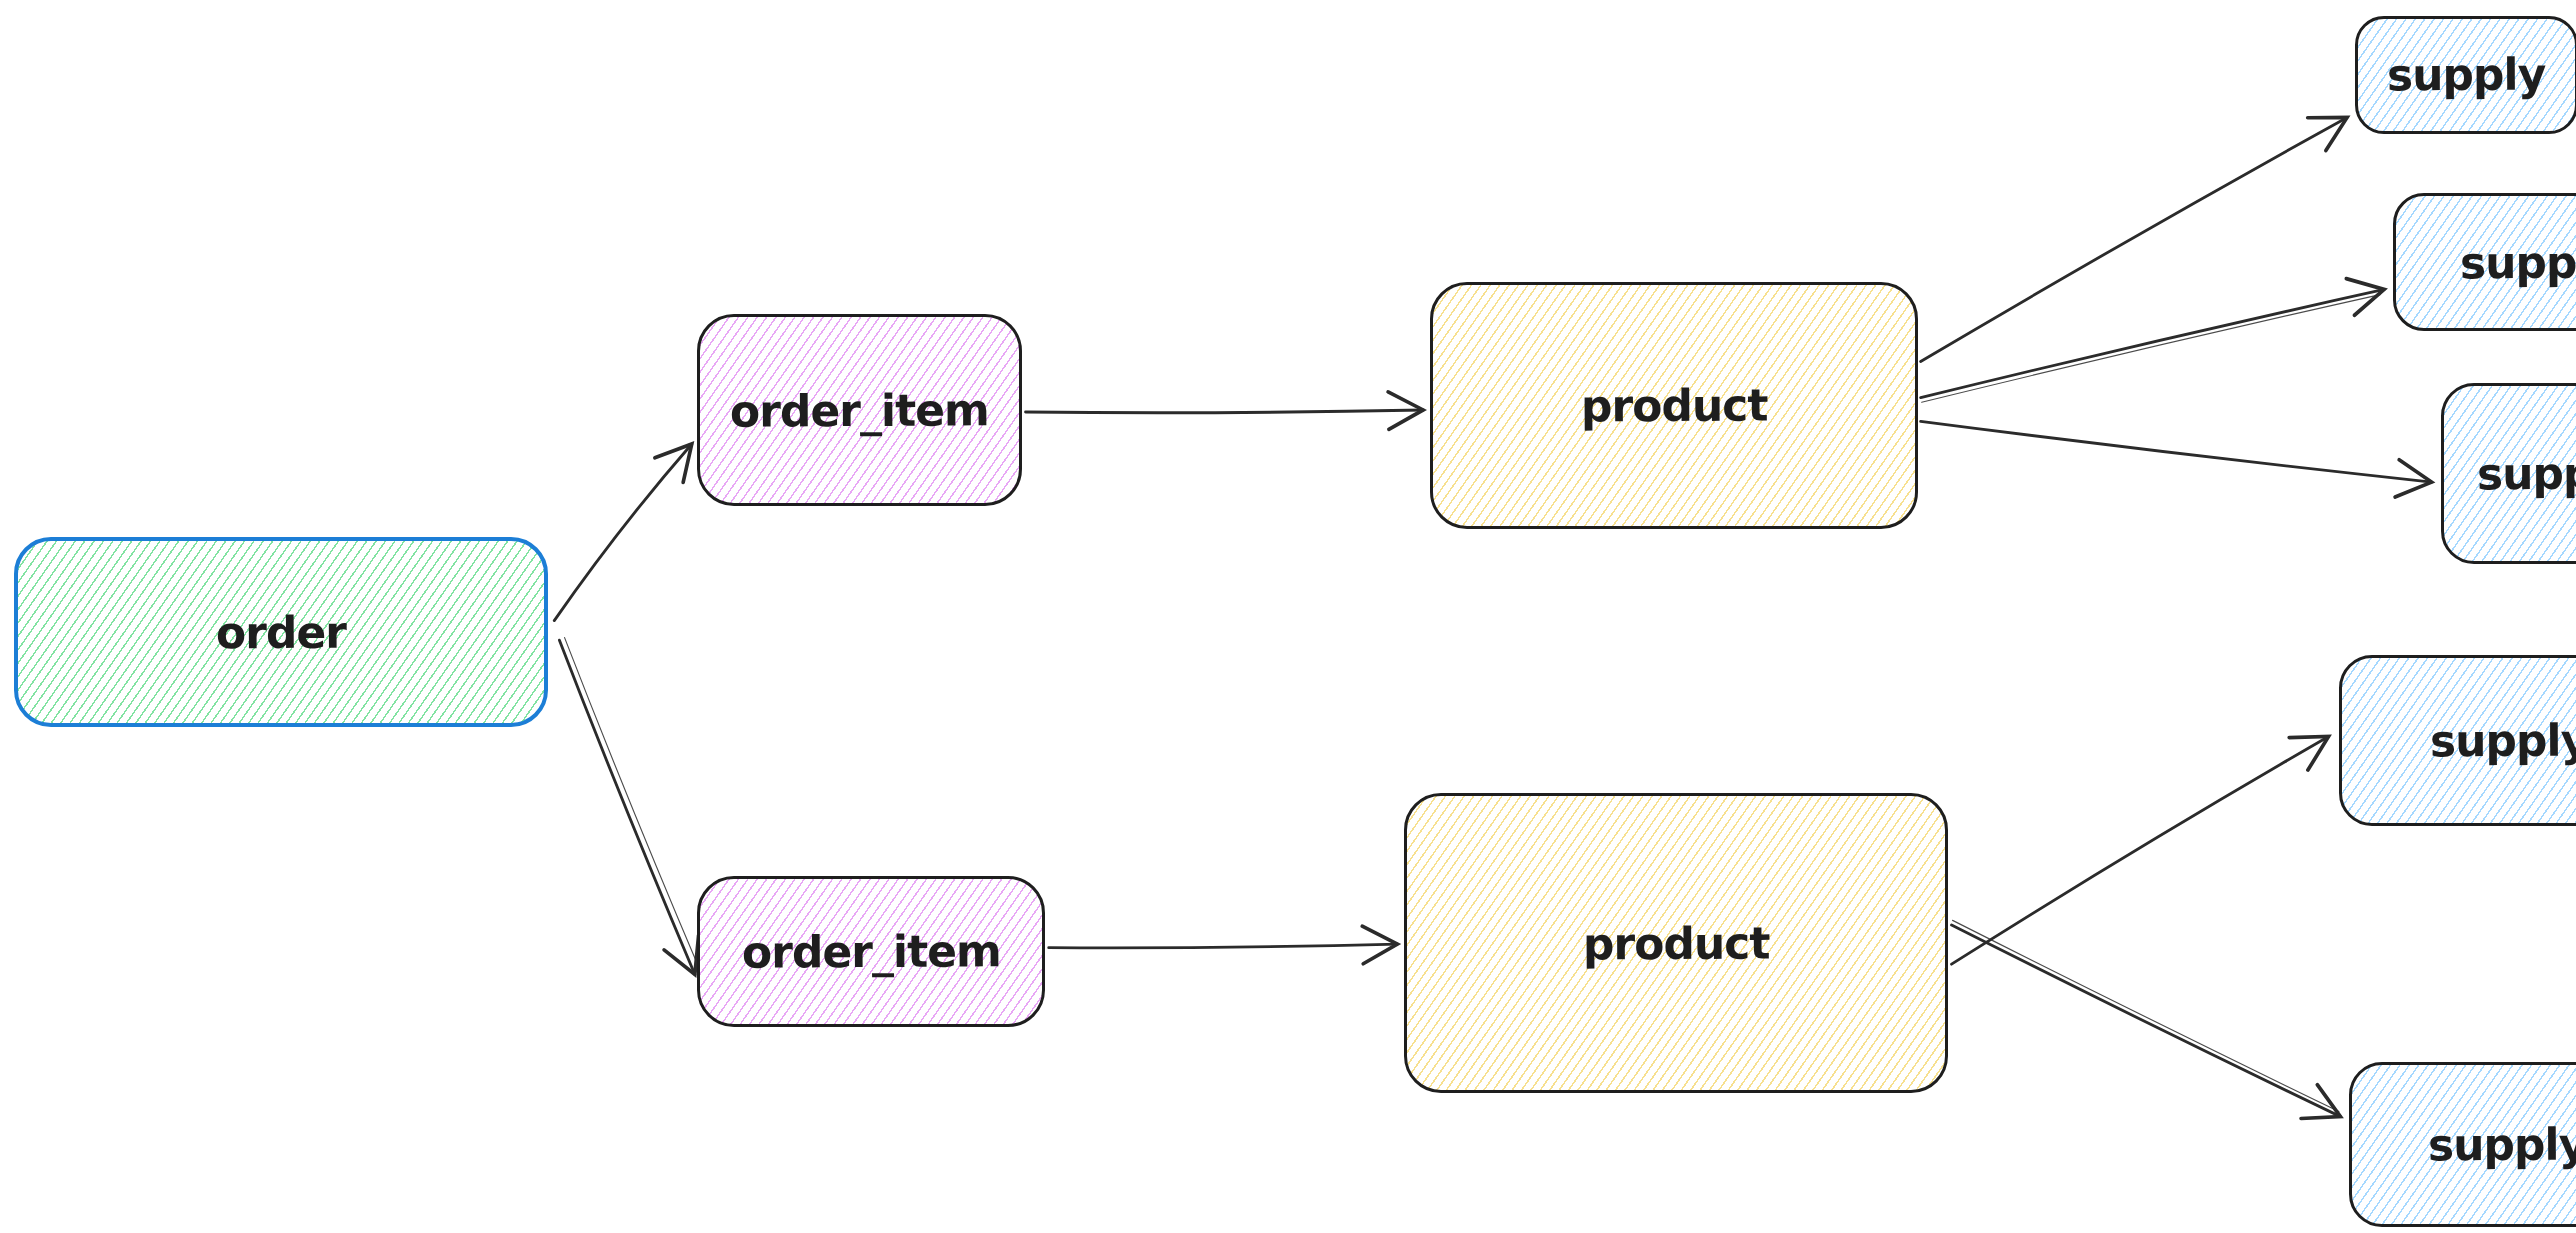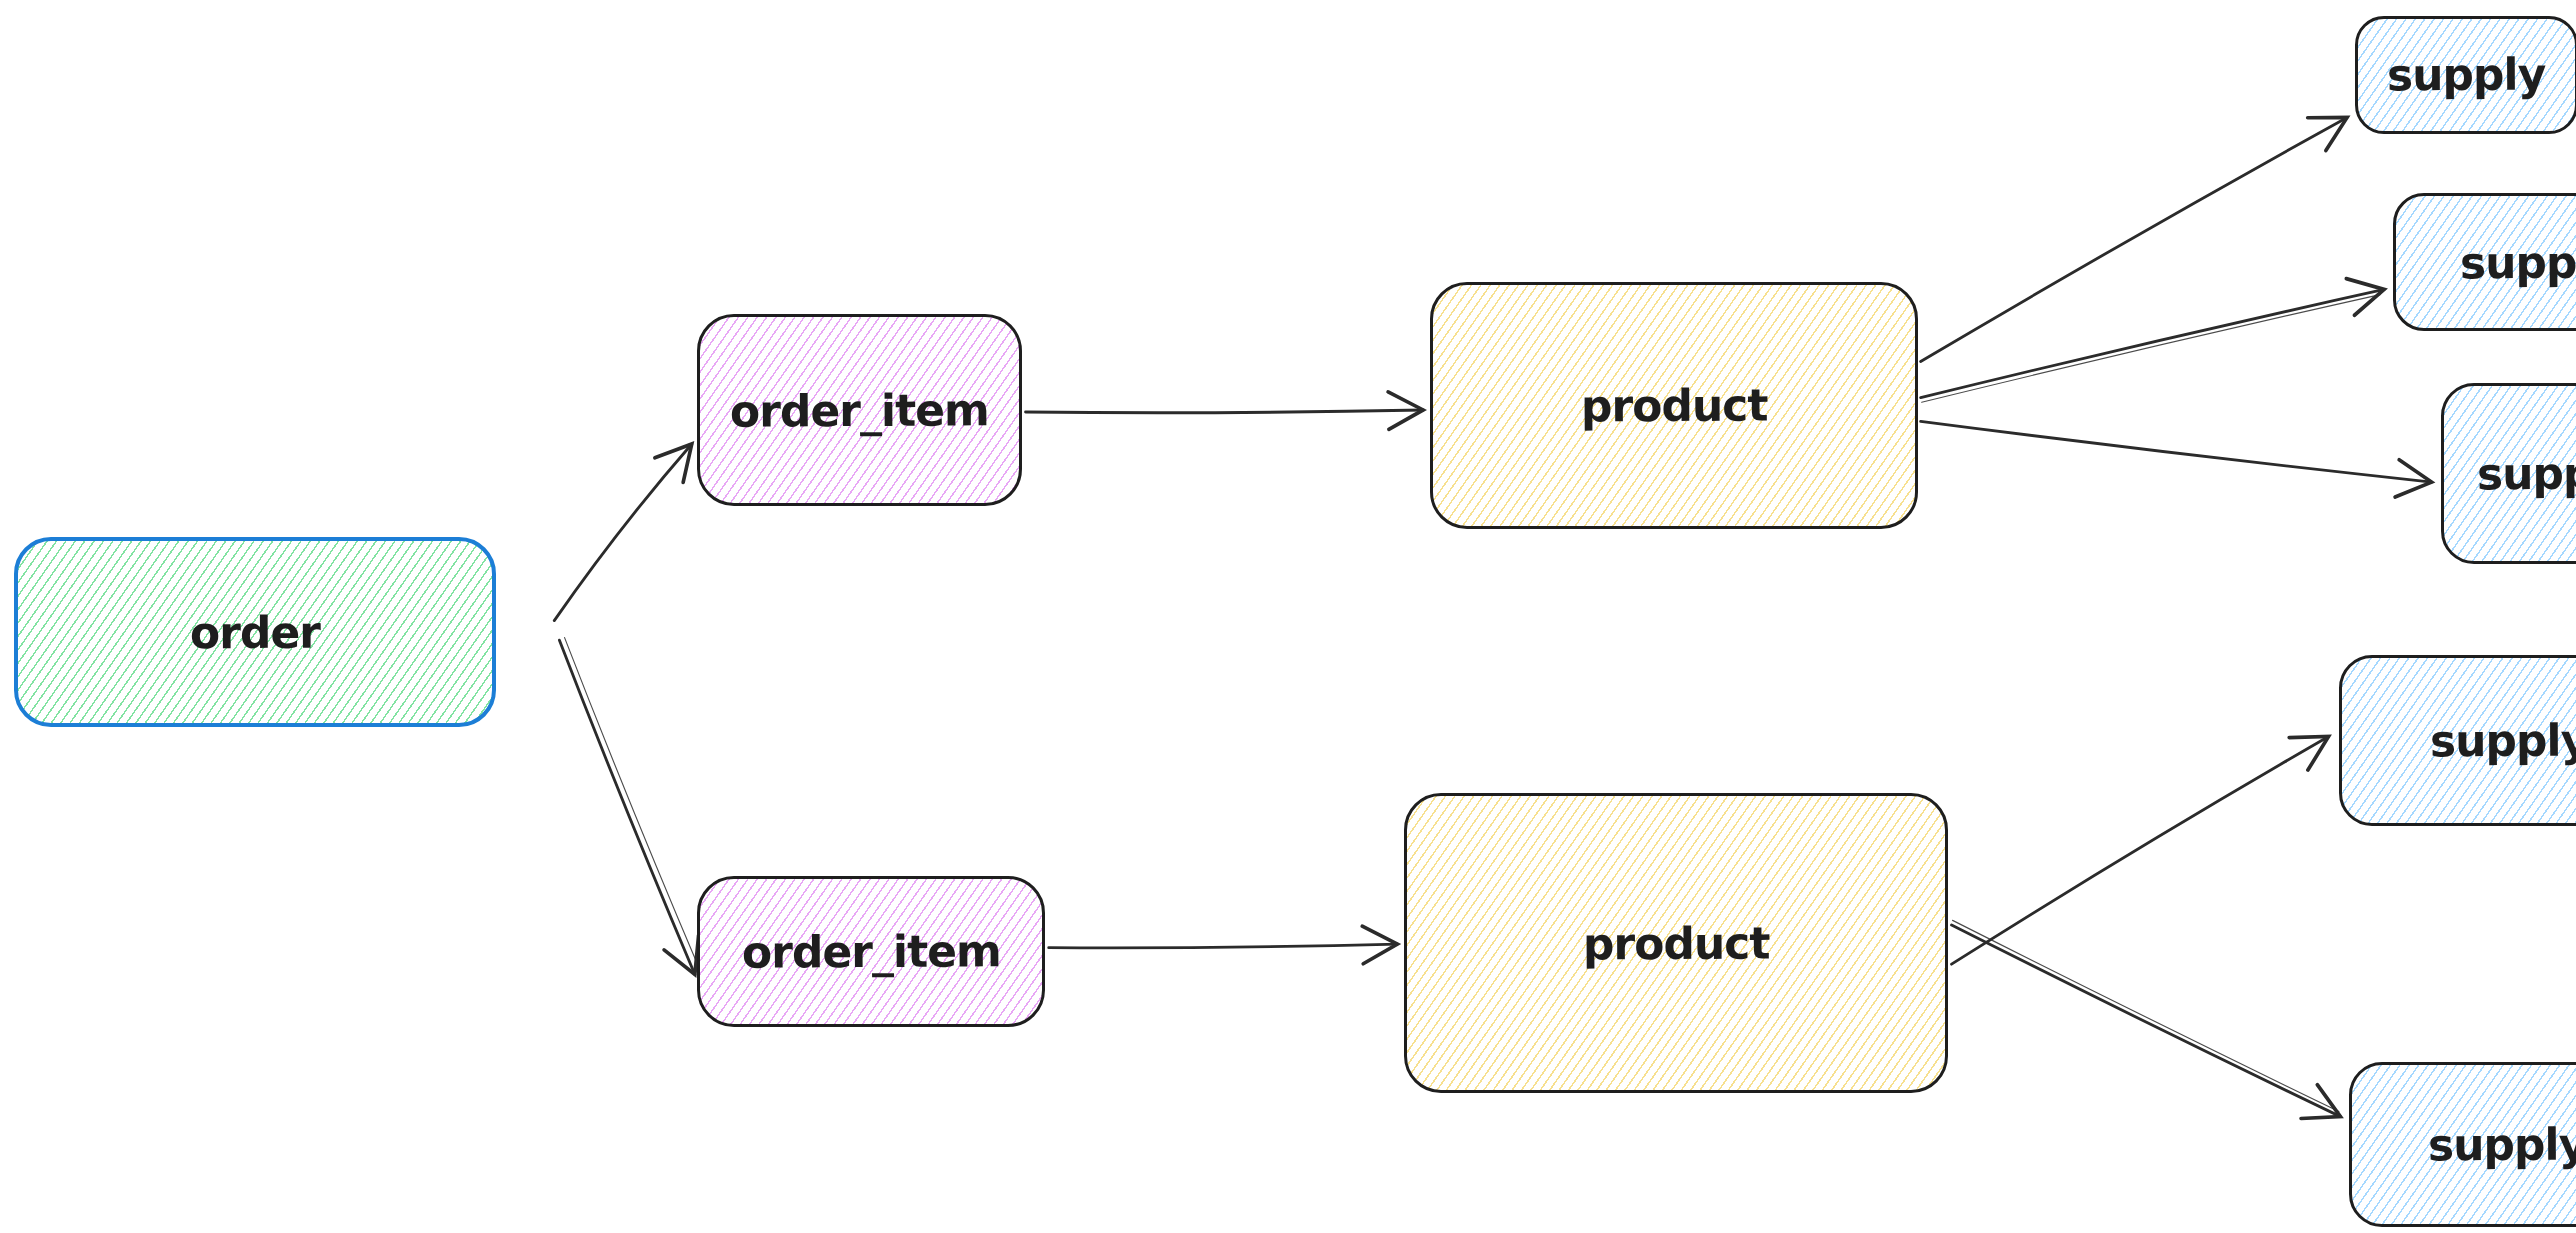--- a/index.html
+++ b/index.html
@@ -29,21 +29,21 @@
   }
   .node .label{
     color:#1e1e1e;
     font-size:44px;
     font-weight:600;
     letter-spacing:-1px;
     white-space:nowrap;
     transform:rotate(-0.3deg);
   }
   
-  #n-order            {left:14px;   top:537px; width:482px; height:190px; border-width:4.6px;}
+  #n-order            {left:14px;   top:537px; width:534px; height:190px; border-width:4.6px;}
   #n-order-item-top   {left:697px; top:314px;  width:325px;  height:192px;}
   #n-order-item-bottom{left:697px; top:876px; width:348px;  height:151px;}
   #n-product-top      {left:1430px; top:282px;  width:488px;  height:247px;}
   #n-product-bottom   {left:1404px; top:793px; width:544px; height:300px;}
   #n-supply-1         {left:2355px; top:15.5px;   width:223px;  height:118px; border-radius:29px;}
   #n-supply-2         {left:2393px; top:193px;  width:293px;  height:138px; border-radius:31px;}
   #n-supply-3         {left:2441px; top:383px;  width:231px;  height:181px; border-radius:33px;}
   #n-supply-4         {left:2339px; top:655px; width:340px;  height:171px; border-radius:33px;}
   #n-supply-5         {left:2349px; top:1062px; width:316px;  height:165px; border-radius:33px;}
 </style>

